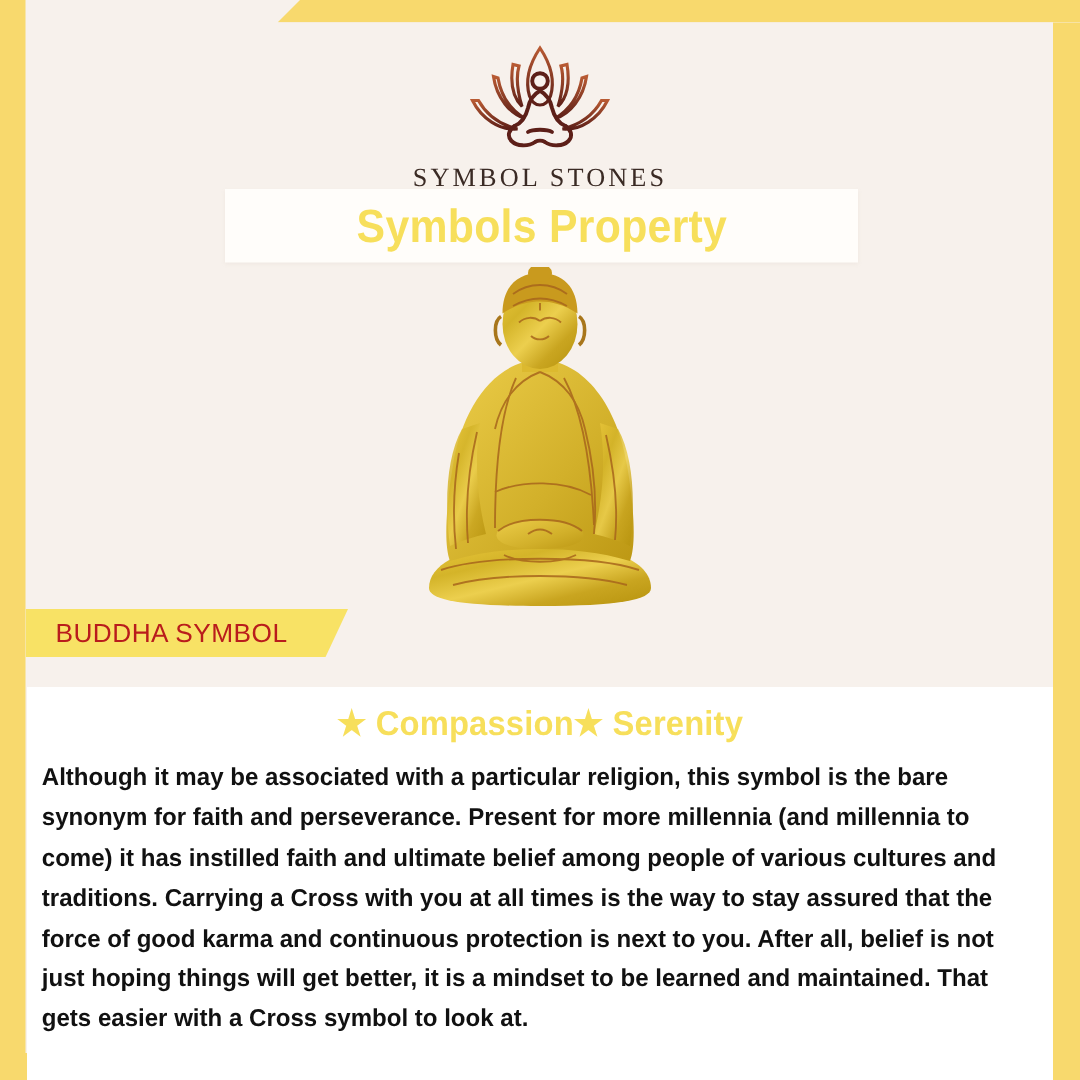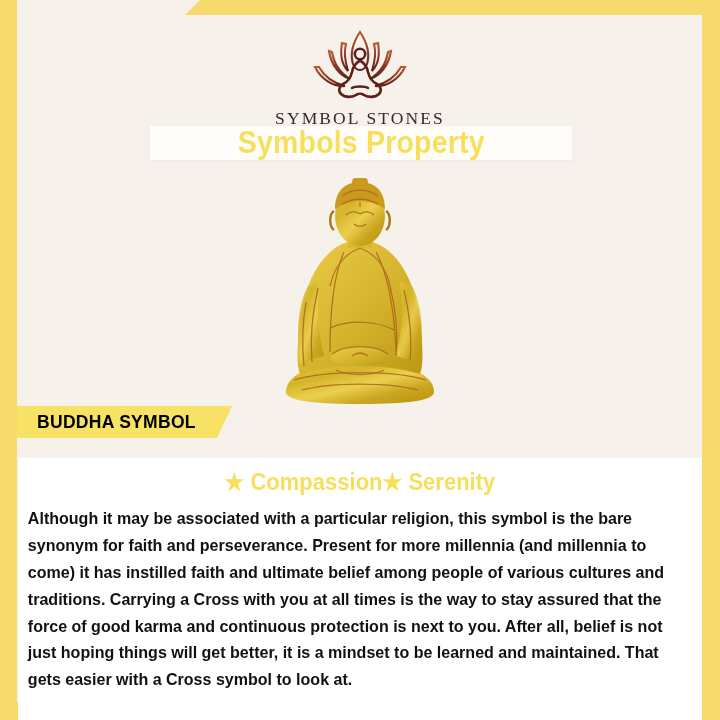--- a/index.html
+++ b/index.html
@@ -64,21 +64,21 @@
     font-size: 17.5px;
     letter-spacing: 2.1px;
     color: #3a2a24;
     font-weight: 400;
   }
 
   
   .title-band {
     position: absolute;
     left: 150px; top: 126px;
-    width: 422px; height: 34px;
+    width: 422px; height: 49px;
     background: #fffdfa;
     box-shadow: 0 1px 3px rgba(180,160,140,0.10);
     display: flex;
     align-items: center;
     justify-content: center;
   }
   .title-text {
     font-family: "Liberation Sans Narrow", "Liberation Sans", sans-serif;
     font-weight: 700;
     font-size: 31px;
@@ -100,25 +100,25 @@
   .tag {
     position: absolute;
     left: 17px; top: 406px;
     width: 215px; height: 32px;
     background: #f8e265;
     clip-path: polygon(0 0, 215px 0, 200px 32px, 0 32px);
     display: flex;
     align-items: center;
   }
   .tag-text {
-    color: #000000;
+    color: #b91c1c;
     font-size: 17.5px;
     letter-spacing: 0.3px;
     padding-left: 20px;
-    font-weight: 700;
+    font-weight: 400;
     white-space: nowrap;
   }
 
   
   .panel {
     position: absolute;
     left: 18px; top: 458px;
     width: 684px; height: 313px;
     background: #ffffff;
   }

